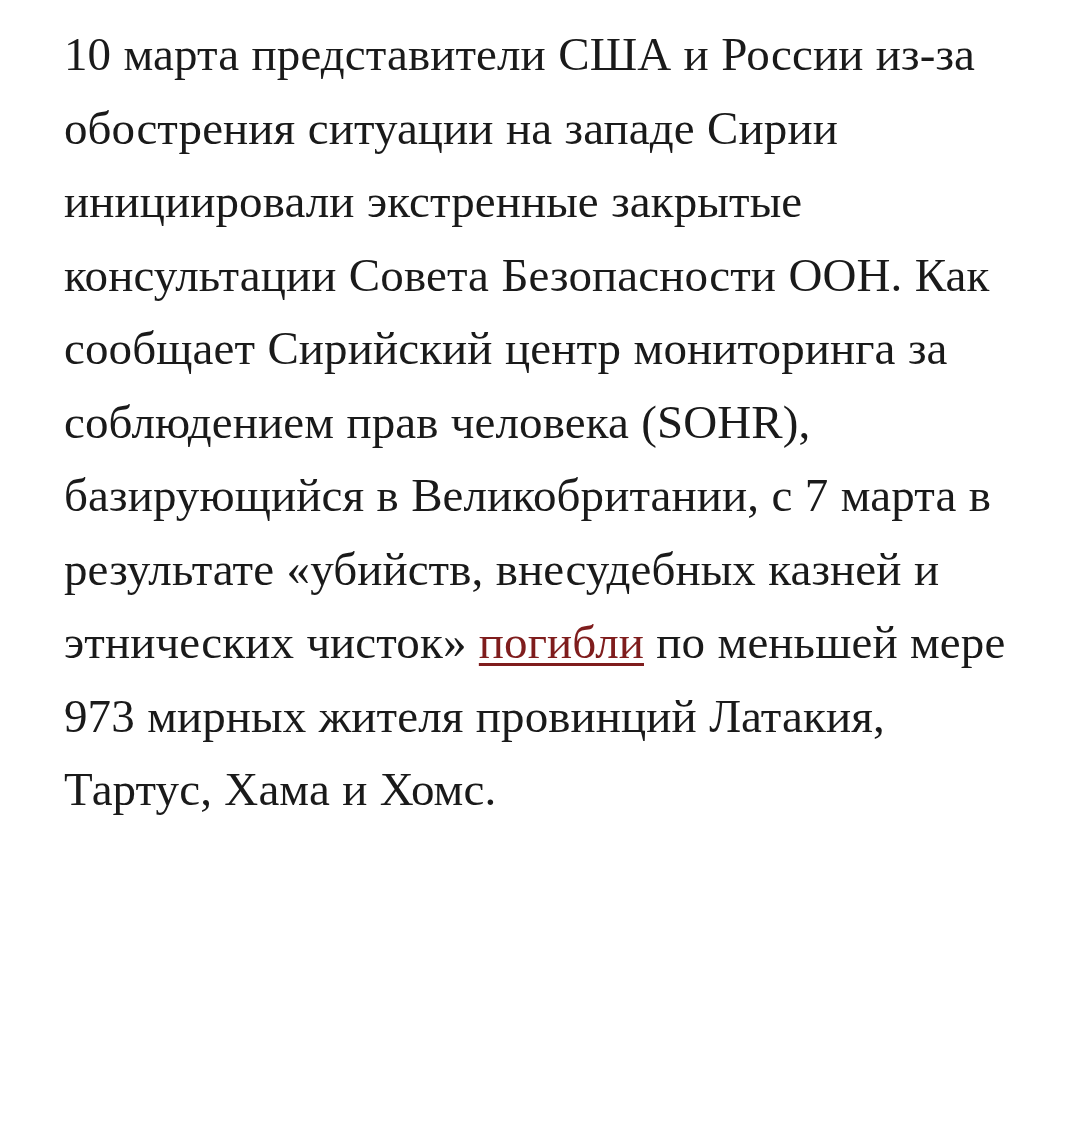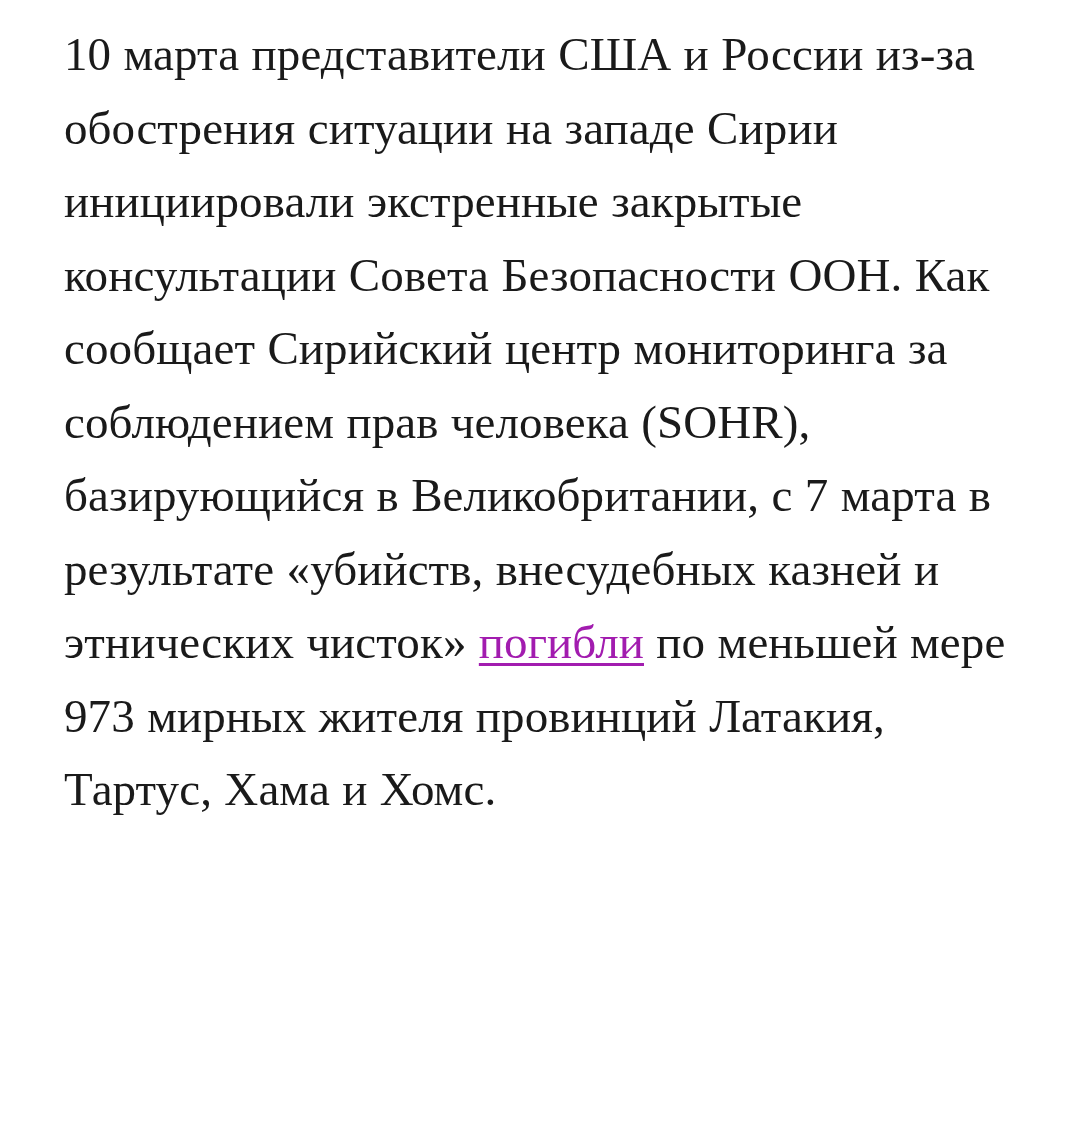--- a/index.html
+++ b/index.html
@@ -23,21 +23,21 @@
     font-size: 47px;
     line-height: 1.565;
     font-weight: 400;
     letter-spacing: 0.1px;
     text-align: left;
     margin: 0;
     color: #1a1a1a;
     word-spacing: 0.5px;
   }
   .inline-link {
-    color: #a21caf;
+    color: #7f1d1d;
     text-decoration: underline;
     text-decoration-thickness: 3px;
     text-underline-offset: 5px;
     cursor: pointer;
   }
 </style>
 </head>
 <body>
 
 <div class="article">

